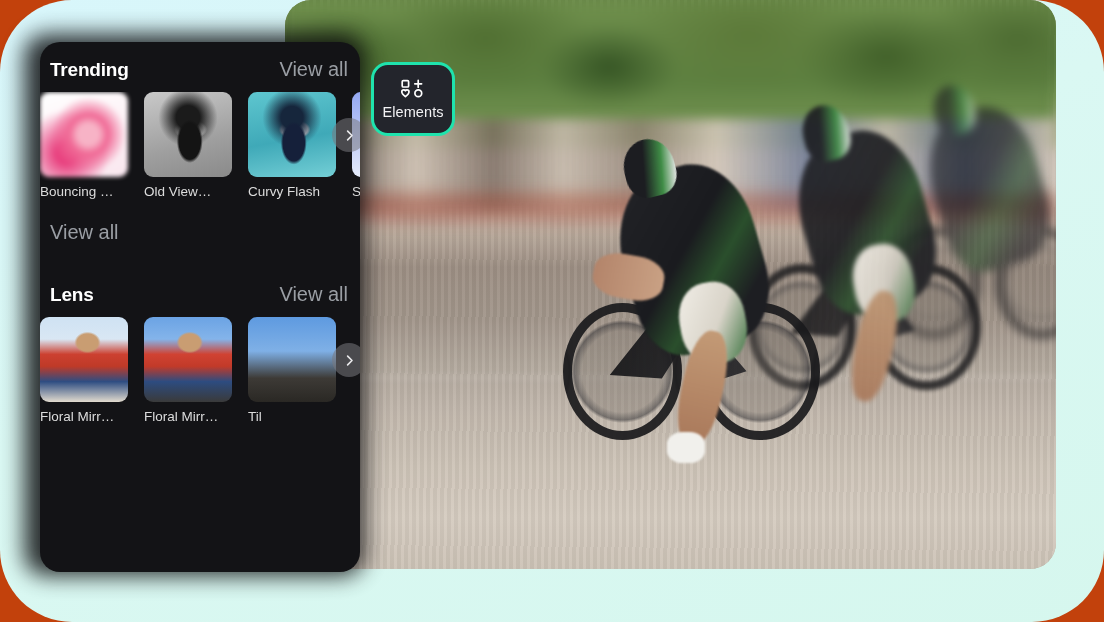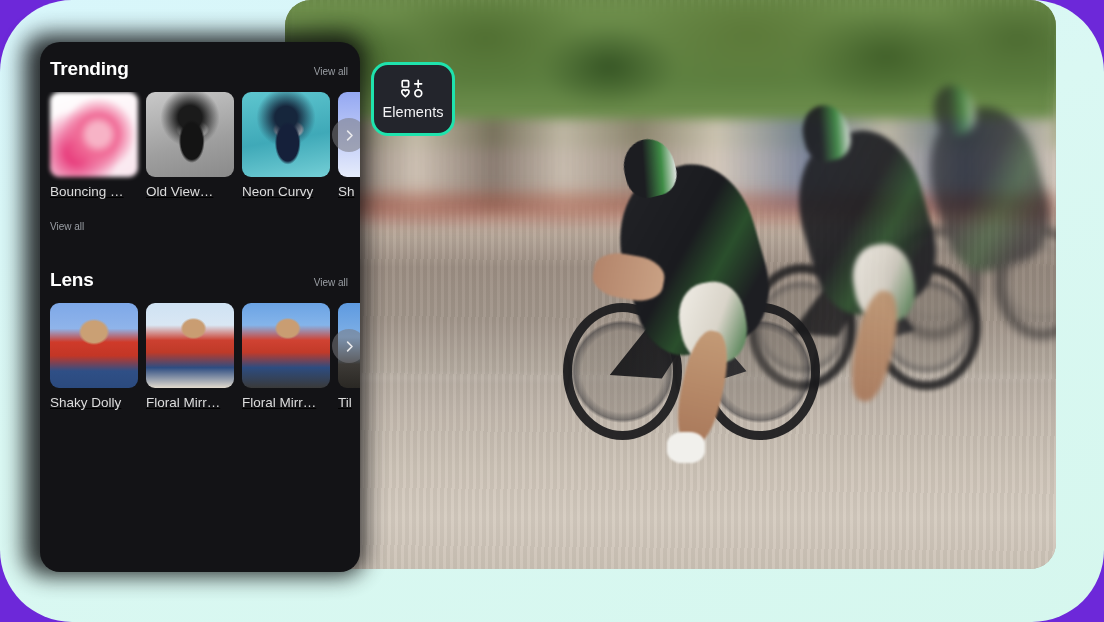--- a/index.html
+++ b/index.html
@@ -5,21 +5,21 @@
   * { box-sizing: border-box; margin: 0; padding: 0; }
   html, body {
     width: 1104px; height: 622px;
     background: #000;
     font-family: "Liberation Sans", sans-serif;
     overflow: hidden;
   }
   #stage {
     position: relative;
     width: 1104px; height: 622px;
-    background: #6d28d9;
+    background: #c2410c;
   }
 
   
   .backdrop {
     position: absolute;
     left: 0; top: 0; width: 1104px; height: 622px;
     background: linear-gradient(160deg,#d8f6fb 0%, #daf8f3 45%, #d6f7ee 100%);
     border-radius: 72px;
   }
 
@@ -176,30 +176,28 @@
     height: 34px;
   }
   .sec-title {
     color: #ffffff;
     font-size: 19px;
     font-weight: bold;
     letter-spacing: -.2px;
   }
   .view-all {
     color: #9a9ea4;
-    font-size: 10px;
+    font-size: 20px;
     white-space: nowrap;
   }
   .rail {
     position: relative;
     display: flex;
-    gap: 8px;
-    padding-left: 10px;
-    overflow: hidden;
-    text-decoration: underline;
+    gap: 16px;
+    overflow: hidden;
   }
   .card { width: 88px; flex: 0 0 88px; }
   .thumb {
     width: 88px; height: 85px;
     border-radius: 9px;
     overflow: hidden;
     position: relative;
     background: #2a2a2e;
   }
   .card-label {
@@ -349,50 +347,46 @@
         <div class="card">
           <div class="thumb t-bounce"></div>
           <div class="card-label">Bouncing …</div>
         </div>
         <div class="card">
           <div class="thumb t-oldfoot"></div>
           <div class="card-label">Old View…</div>
         </div>
         <div class="card">
           <div class="thumb t-neon"></div>
-          <div class="card-label">Neon Curvy</div>
+          <div class="card-label">Curvy Flash</div>
         </div>
         <div class="card">
           <div class="thumb t-shine"></div>
           <div class="card-label">Sh</div>
         </div>
         <div class="chev">
           <svg viewBox="0 0 24 24" fill="none" stroke="#e9e9ec" stroke-width="2.6" stroke-linecap="round" stroke-linejoin="round">
               <polyline points="9 5 16 12 9 19"></polyline>
             </svg>
         </div>
       </div>
     </div>
 
     <div class="section" style="margin-top:22px">
       <div class="sec-head">
         <span class="view-all">View all</span>
       </div>
     </div>
 
-    <div class="section" style="margin-top:14px">
+    <div class="section" style="margin-top:28px">
       <div class="sec-head">
         <span class="sec-title">Lens</span>
         <span class="view-all">View all</span>
       </div>
       <div class="rail">
-        <div class="card">
-          <div class="thumb t-lens"></div>
-          <div class="card-label">Shaky Dolly</div>
-        </div>
         <div class="card">
           <div class="thumb t-lens2"></div>
           <div class="card-label">Floral Mirr…</div>
         </div>
         <div class="card">
           <div class="thumb t-lens3"></div>
           <div class="card-label">Floral Mirr…</div>
         </div>
         <div class="card">
           <div class="thumb t-tilt"></div>

